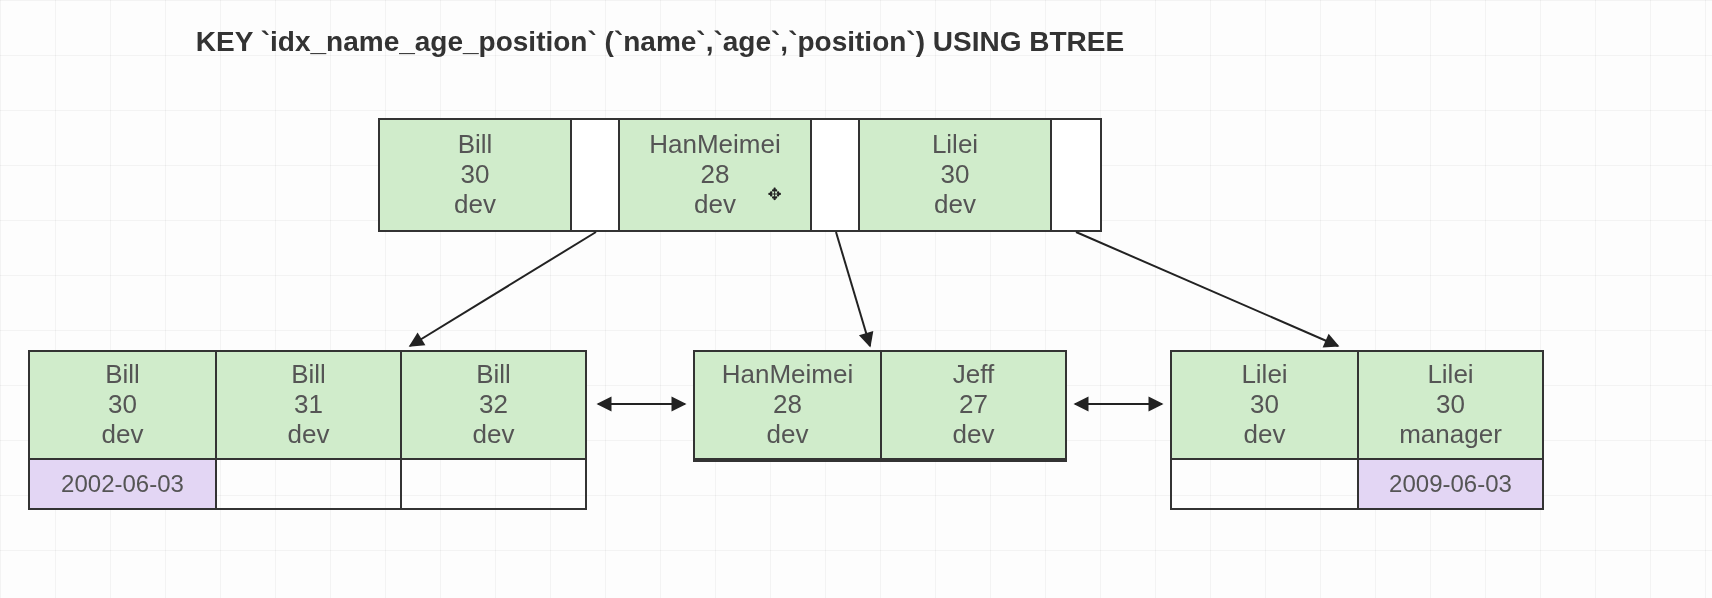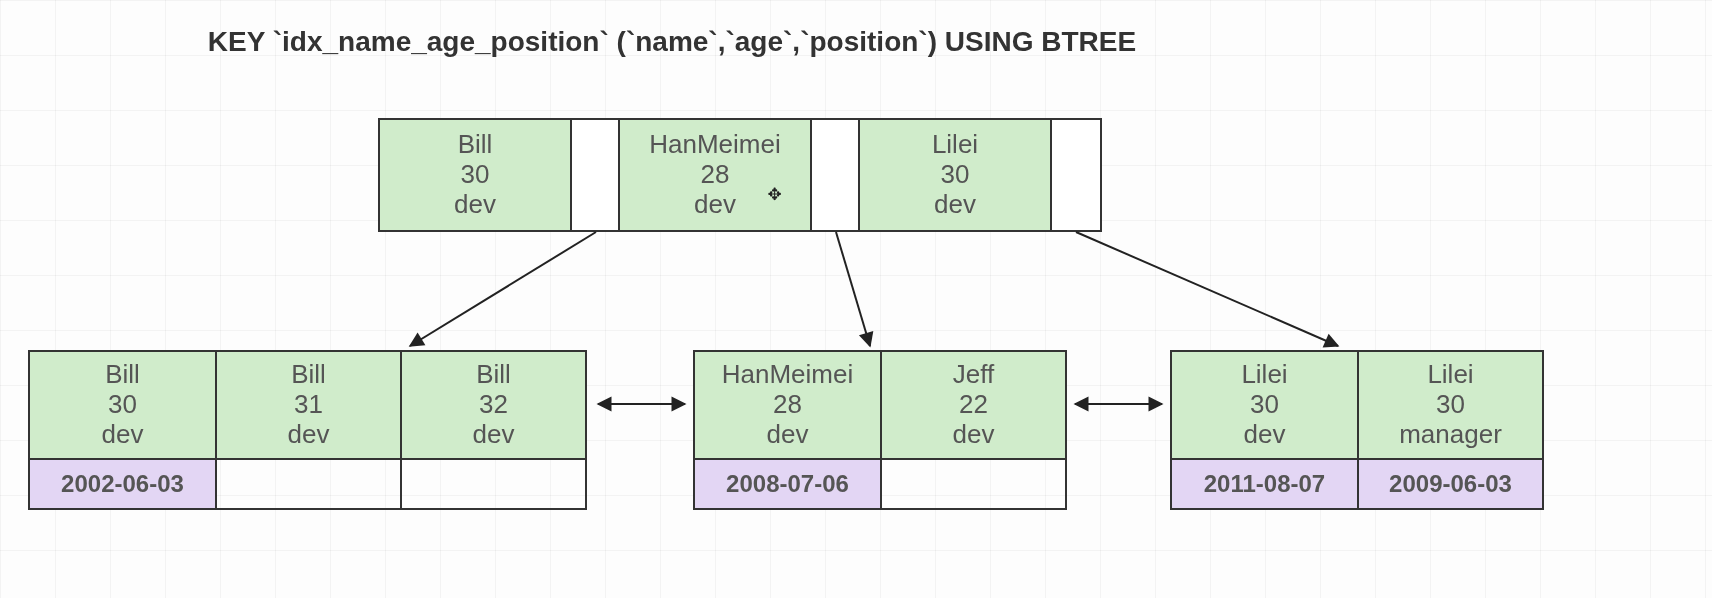--- a/index.html
+++ b/index.html
@@ -13,21 +13,21 @@
       linear-gradient(to right, rgba(0,0,0,0.04) 1px, transparent 1px),
       linear-gradient(to bottom, rgba(0,0,0,0.04) 1px, transparent 1px);
     background-size: 55px 55px;
     position: relative;
     overflow: hidden;
   }
 
   .title {
     position: absolute;
     top: 26px;
-    left: 12px;
+    left: 0;
     width: 1320px;
     text-align: center;
     font-size: 28px;
     font-weight: 700;
     color: #333;
   }
 
   
   .root-node {
     position: absolute;
@@ -89,21 +89,20 @@
   }
   .leaf-val {
     background: #e3d6f4;
     height: 48px;
     display: flex;
     align-items: center;
     justify-content: center;
     font-size: 24px;
     color: #555;
     box-sizing: border-box;
-    font-weight: bold;
   }
 
   svg.arrows {
     position: absolute;
     top: 0;
     left: 0;
     width: 1712px;
     height: 598px;
     pointer-events: none;
   }
@@ -170,39 +169,37 @@
   </div>
 </div>
 
 <div class="leaf" style="left:693px;">
   <div class="leaf-entry">
     <div class="leaf-key">
       <span>HanMeimei</span>
       <span>28</span>
       <span>dev</span>
     </div>
-    <div class="leaf-val">2008-07-06</div>
   </div>
   <div class="leaf-entry">
     <div class="leaf-key">
       <span>Jeff</span>
-      <span>22</span>
+      <span>27</span>
       <span>dev</span>
     </div>
   </div>
 </div>
 
 <div class="leaf" style="left:1170px;">
   <div class="leaf-entry">
     <div class="leaf-key">
       <span>Lilei</span>
       <span>30</span>
       <span>dev</span>
     </div>
-    <div class="leaf-val">2011-08-07</div>
   </div>
   <div class="leaf-entry">
     <div class="leaf-key">
       <span>Lilei</span>
       <span>30</span>
       <span>manager</span>
     </div>
     <div class="leaf-val">2009-06-03</div>
   </div>
 </div>

